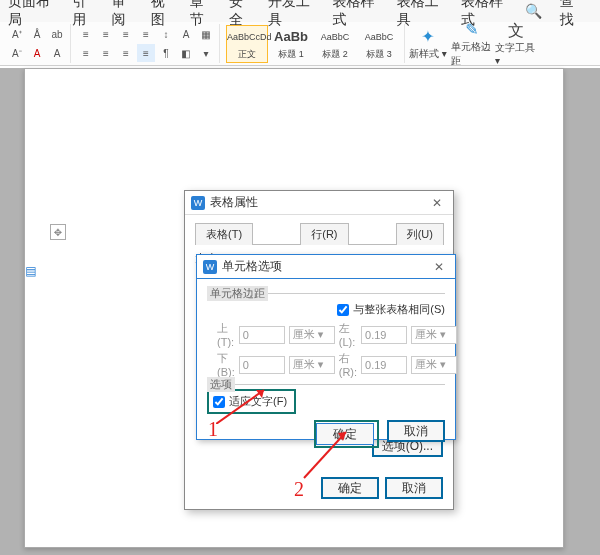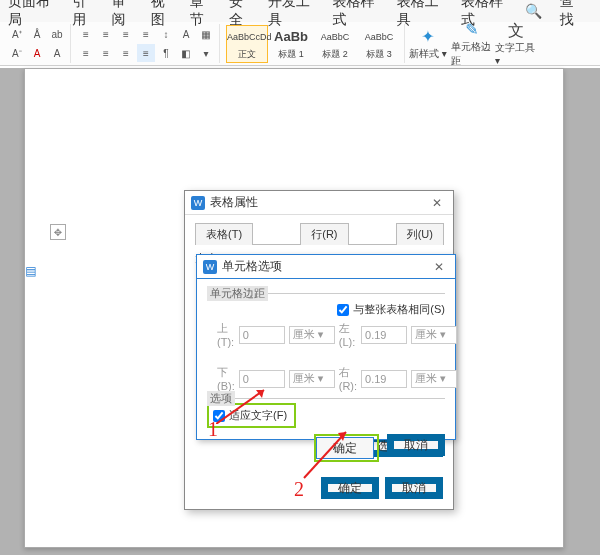--- a/index.html
+++ b/index.html
@@ -41,32 +41,32 @@
 .dlg-title .close { margin-left: auto; width: 20px; text-align: center; color: #666; }
 .dlg-body { padding: 8px 10px 10px; }
 
 .dlg-outer { left: 184px; top: 122px; width: 270px; height: 320px; }
 .tabs { display: flex; font-size: 11px; justify-content: space-between; }
 .tabs .tab { padding: 3px 10px; border: 1px solid #bbb; border-bottom: none; background: #f4f4f4; margin-right: -1px; }
 .tabs .tab.active { background: #fff; }
 .tabs-line { border-top: 1px solid #bbb; margin-top: -1px; }
 .outer-buttons { position: absolute; right: 10px; bottom: 10px; display: flex; gap: 6px; }
 .outer-opts { position: absolute; right: 10px; bottom: 52px; }
-.btn { min-width: 58px; height: 22px; border: 7px solid #0369a1; background: #f7f7f7; font-size: 12px; display: inline-flex; align-items: center; justify-content: center; padding: 0 8px; }
+.btn { min-width: 58px; height: 22px; border: 2px solid #0369a1; background: #f7f7f7; font-size: 12px; display: inline-flex; align-items: center; justify-content: center; padding: 0 8px; }
 
 .dlg-inner { left: 196px; top: 186px; width: 260px; height: 186px; border: 1px solid #2a7fd4; box-shadow: 2px 2px 6px rgba(0,0,0,0.25); }
 .dlg-inner .dlg-title { border-bottom: 1px solid #2a7fd4; }
 .fieldset { border-top: 1px solid #ccc; margin-top: 6px; padding-top: 4px; position: relative; }
 .fieldset .legend { position: absolute; top: -8px; left: 0; background: #e5e5e5; padding: 0 3px; font-size: 11px; color: #666; }
 .chk-row { display: flex; align-items: center; gap: 4px; margin: 4px 0 4px 6px; font-size: 11px; justify-content: flex-end; }
 .chk-row input[type=checkbox] { width: 12px; height: 12px; }
-.margins { display: grid; grid-template-columns: auto 46px auto auto 46px auto; gap: 17px 4px; align-items: center; font-size: 11px; color: #999; margin: 4px 0 4px 10px; }
+.margins { display: grid; grid-template-columns: auto 46px auto auto 46px auto; gap: 3px 4px; align-items: center; font-size: 11px; color: #999; margin: 4px 0 4px 10px; }
 .margins .num { height: 18px; border: 1px solid #ccc; background: #fff; font-size: 11px; padding: 0 3px; color: #999; display: flex; align-items: center; }
 .margins .unit { width: 46px; }
-.red-box { border: 2px solid #84cc16; padding: 1px 3px 1px 0; display: inline-block; }
+.red-box { border: 2px solid #0f766e; padding: 1px 3px 1px 0; display: inline-block; }
 .inner-buttons { display: flex; justify-content: flex-end; gap: 8px; margin-top: 6px; }
 .inner-buttons .red-box .btn { border: 1px solid #2a7fd4; }
 
 
 .arrow { position: absolute; pointer-events: none; }
 .anno-num { position: absolute; color: #e62020; font-size: 20px; font-family: serif; }
 </style>
 </head>
 <body>
 

